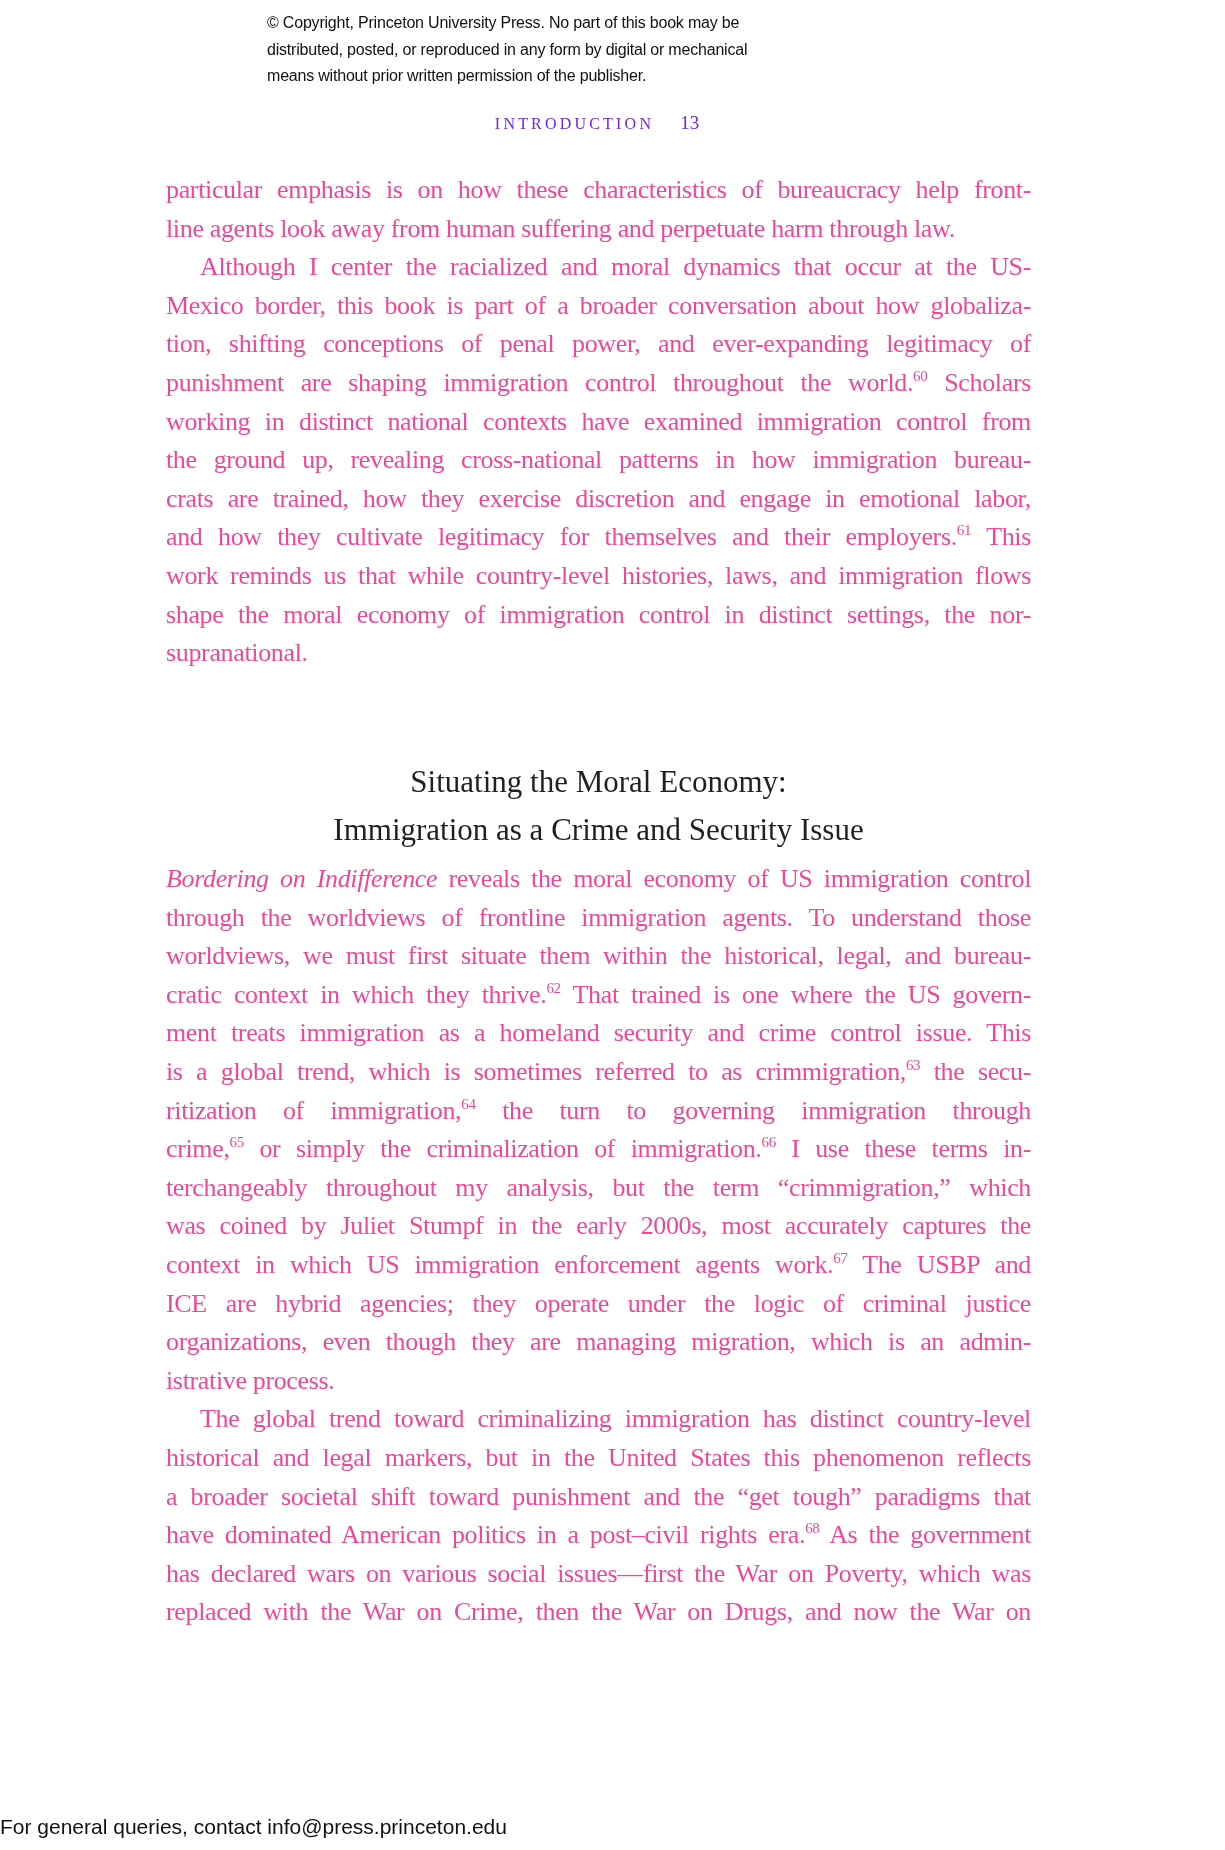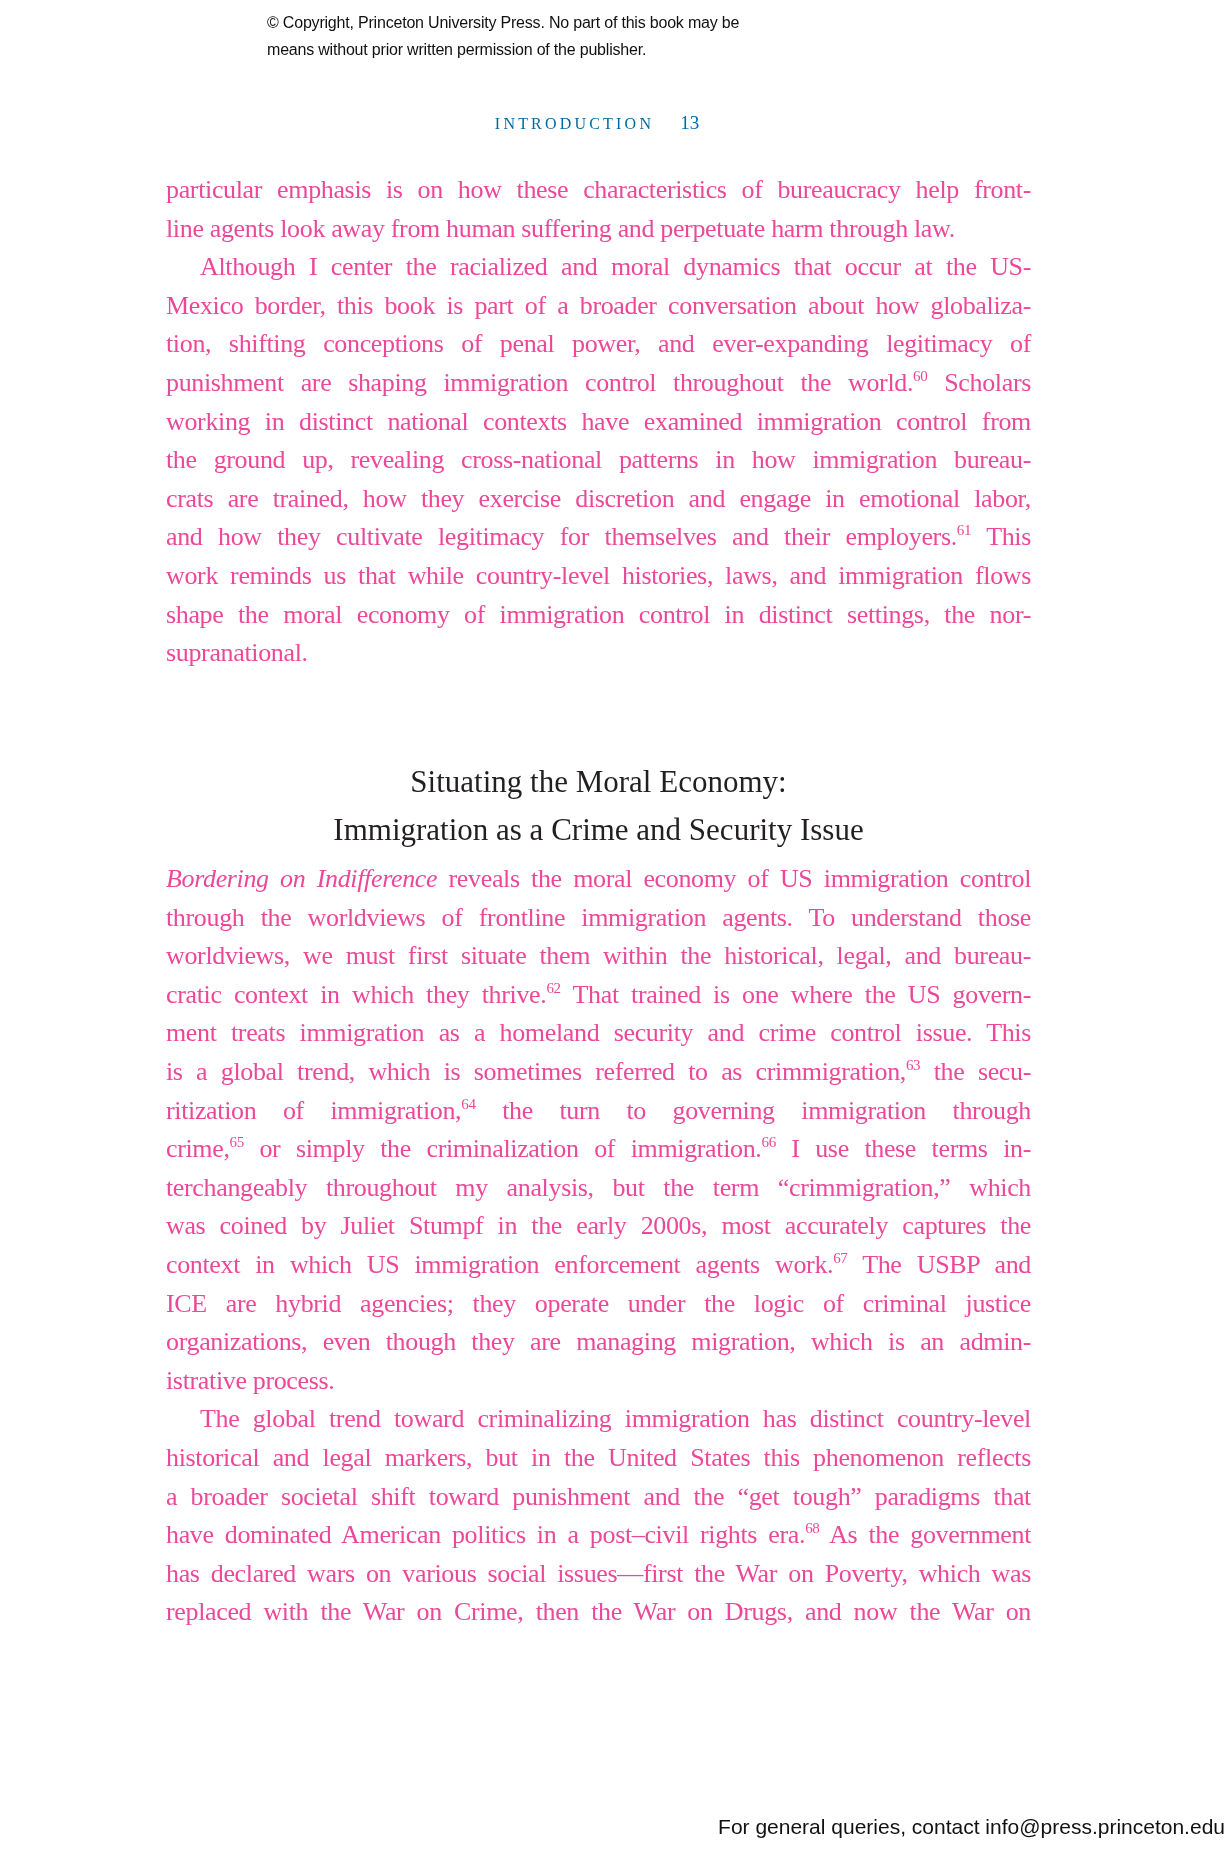--- a/index.html
+++ b/index.html
@@ -5,21 +5,21 @@
   html, body { margin: 0; padding: 0; background: #ffffff; }
   body { width: 1225px; height: 1850px; position: relative; overflow: hidden; color: #231f20; }
   .copyright {
     position: absolute; left: 267px; top: 10px; width: 760px;
     font-family: "Liberation Sans", sans-serif; font-size: 16px; line-height: 26.5px;
     color: #111; letter-spacing: -0.2px;
   }
   .copyright .cl { display: block; white-space: nowrap; }
   .running-head {
     position: absolute; left: 0; width: 1194px; top: 112px; text-align: center;
-    font-family: "Liberation Serif", serif; font-size: 16px; color: #0369a1;
+    font-family: "Liberation Serif", serif; font-size: 16px; color: #6d28d9;
   }
   .running-head .rh-title { letter-spacing: 3.2px; text-transform: uppercase; }
   .running-head .rh-num { margin-left: 26px; font-size: 19px; }
   .body-text {
     position: absolute; left: 166px; width: 865px;
     font-family: "Liberation Serif", serif; font-size: 26px; color: #ec4899;
   }
   .line {
     display: block; height: 38.6px; line-height: 38.6px; white-space: nowrap;
     text-align: justify; text-align-last: justify; letter-spacing: -0.35px;
@@ -29,29 +29,30 @@
   sup { font-size: 15px; line-height: 0; vertical-align: 10px; }
   .ital { font-style: italic; }
   #para1 { top: 171px; }
   #para3 { top: 860px; }
   .heading {
     position: absolute; left: 166px; width: 865px; top: 758px; text-align: center;
     font-family: "Liberation Serif", serif; font-size: 31px; line-height: 48px; color: #231f20;
   }
   .heading span { display: block; }
   .footer {
-    position: absolute; left: 0; width: 1225px; top: 1815px; text-align: right;
+    position: absolute; left: 0; width: 1225px; top: 1815px; text-align: left;
     font-family: "Liberation Sans", sans-serif; font-size: 21px; color: #111;
   }
 </style>
 </head>
 <body>
 
 <div class="copyright">
   <span class="cl">© Copyright, Princeton University Press. No part of this book may be</span>
+  <span class="cl">distributed, posted, or reproduced in any form by digital or mechanical</span>
   <span class="cl">means without prior written permission of the publisher.</span>
 </div>
 
 <div class="running-head">
   <span class="rh-title">Introduction</span><span class="rh-num">13</span>
 </div>
 
 <div class="body-text" id="para1">
     <span class="line"><span>particular emphasis is on how these characteristics of bureaucracy help front-</span></span>
     <span class="line last"><span>line agents look away from human suffering and perpetuate harm through law.</span></span>

